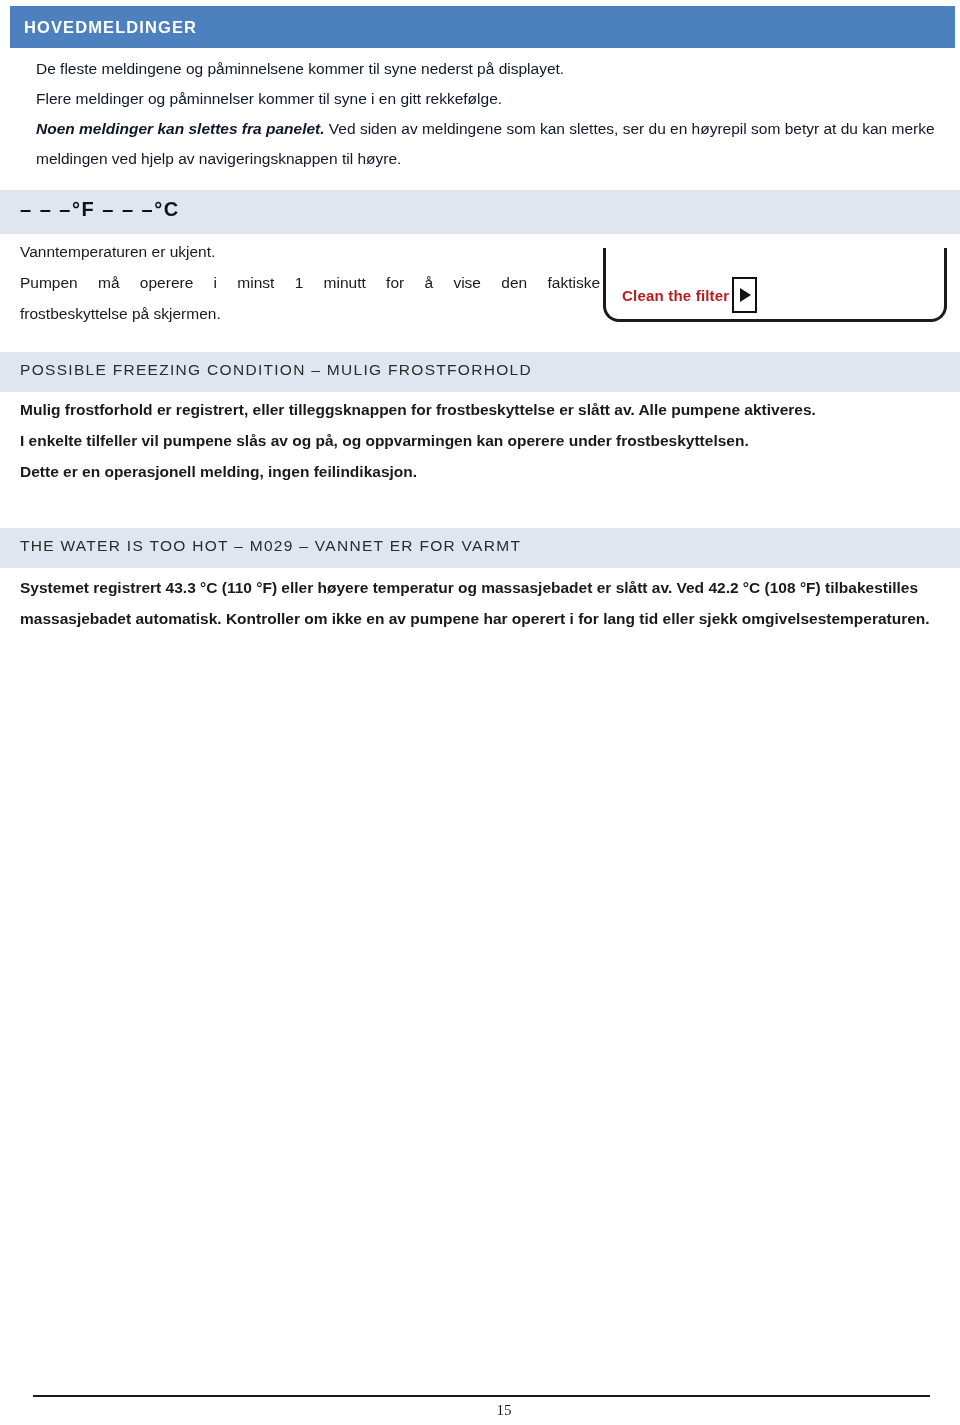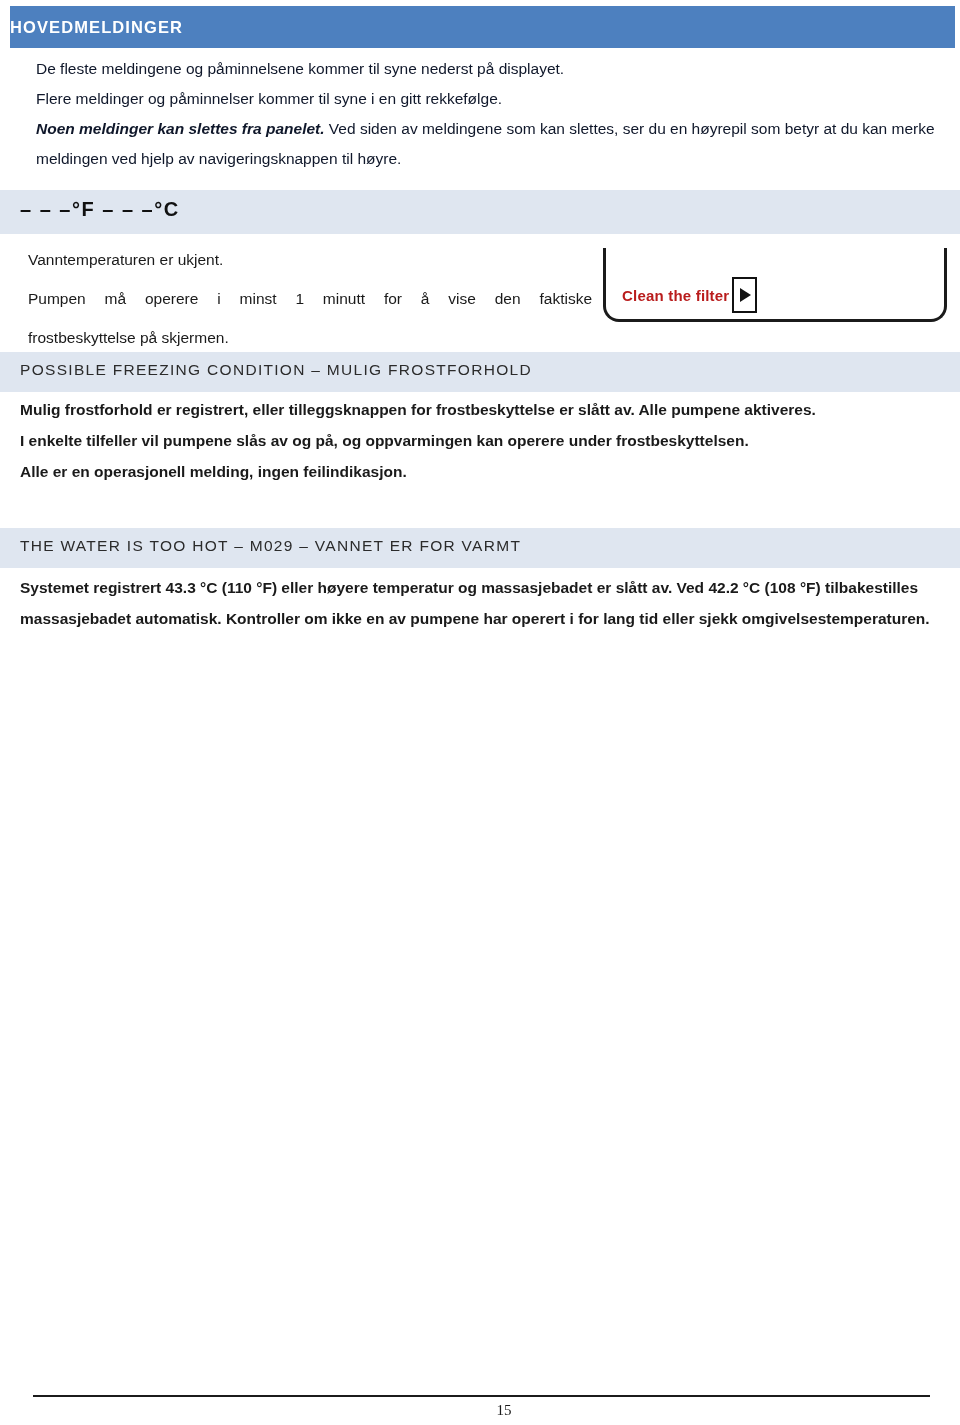--- a/index.html
+++ b/index.html
@@ -33,20 +33,21 @@
     height: 42px;
     background: #4d80bf;
     display: flex;
     align-items: center;
   }
   .section-bar-title {
     color: #ffffff;
     font-size: 16.5px;
     font-weight: 600;
     letter-spacing: 1.1px;
+    padding-left: 14px;
     font-family: "Liberation Sans", sans-serif;
   }
 
   
   .intro {
     position: absolute;
     left: 20px;
     top: 54px;
     width: 920px;
   }
@@ -89,21 +90,21 @@
     width: 960px;
     height: 110px;
   }
   .mid-text {
     position: absolute;
     left: 20px;
     top: 2px;
     width: 580px;
   }
   .mid-text p {
-    margin: 8px;
+    margin: 0;
     font-size: 15.5px;
     line-height: 31px;
     color: #1a1a1a;
   }
   .mid-text p.justified {
     text-align: justify;
     text-align-last: justify;
   }
   .mid-text p.justified2 {
     text-align: left;
@@ -245,21 +246,21 @@
     </div>
   </div>
 
   <div class="msg-heading" style="top:352px;">
     <span>POSSIBLE FREEZING CONDITION – MULIG FROSTFORHOLD</span>
   </div>
 
   <div class="msg-body" style="top:394px;">
     <p>Mulig frostforhold er registrert, eller tilleggsknappen for frostbeskyttelse er slått av. Alle pumpene aktiveres.</p>
     <p>I enkelte tilfeller vil pumpene slås av og på, og oppvarmingen kan operere under frostbeskyttelsen.</p>
-    <p>Alle er en operasjonell melding, ingen feilindikasjon.</p>
+    <p>Dette er en operasjonell melding, ingen feilindikasjon.</p>
   </div>
 
   <div class="msg-heading" style="top:528px;">
     <span>THE WATER IS TOO HOT – M029 – VANNET ER FOR VARMT</span>
   </div>
 
   <div class="msg-body" style="top:572px;">
     <p>Systemet registrert 43.3 °C (110 °F) eller høyere temperatur og massasjebadet er slått av. Ved 42.2 °C (108 °F) tilbakestilles massasjebadet automatisk. Kontroller om ikke en av pumpene har operert i for lang tid eller sjekk omgivelsestemperaturen.</p>
   </div>
 

